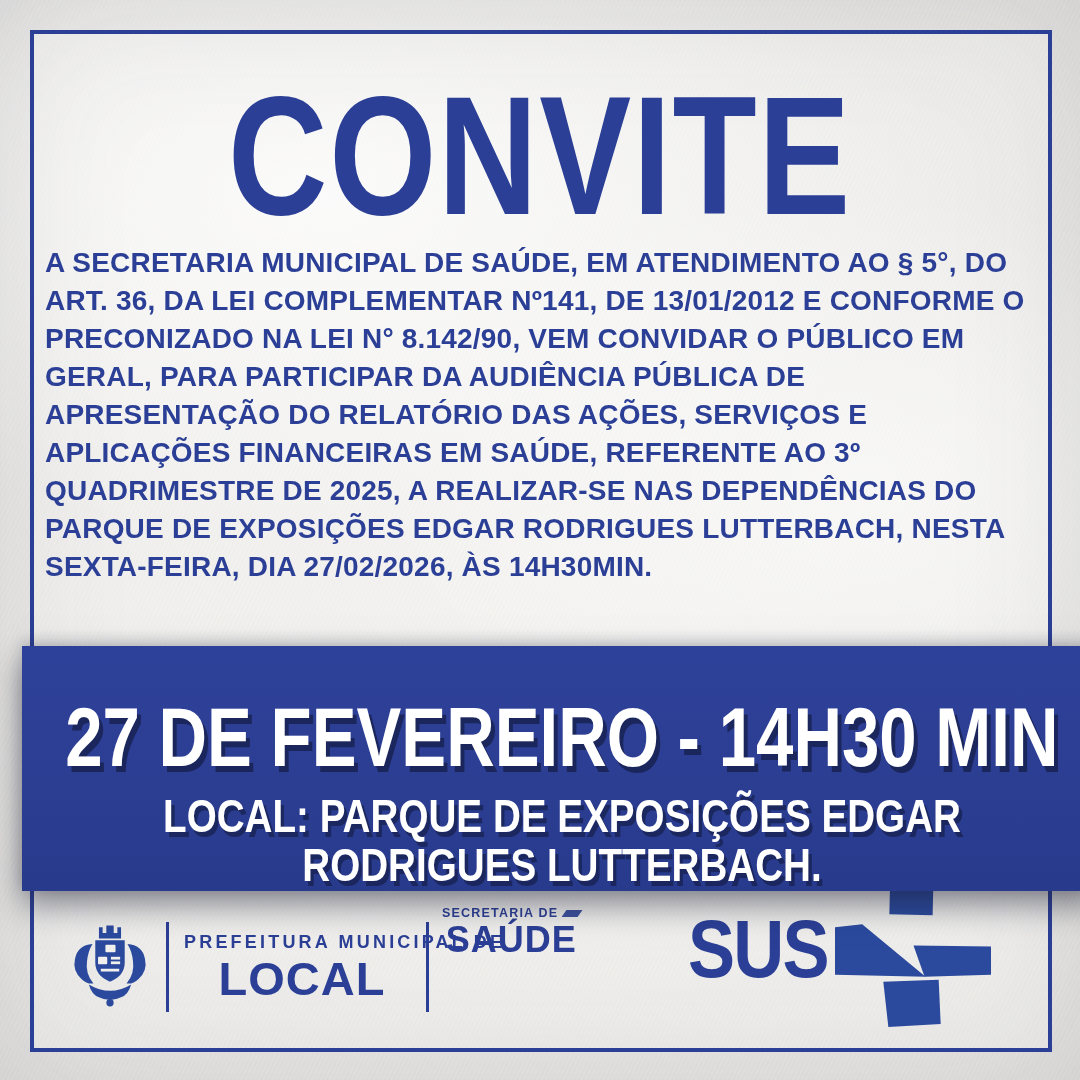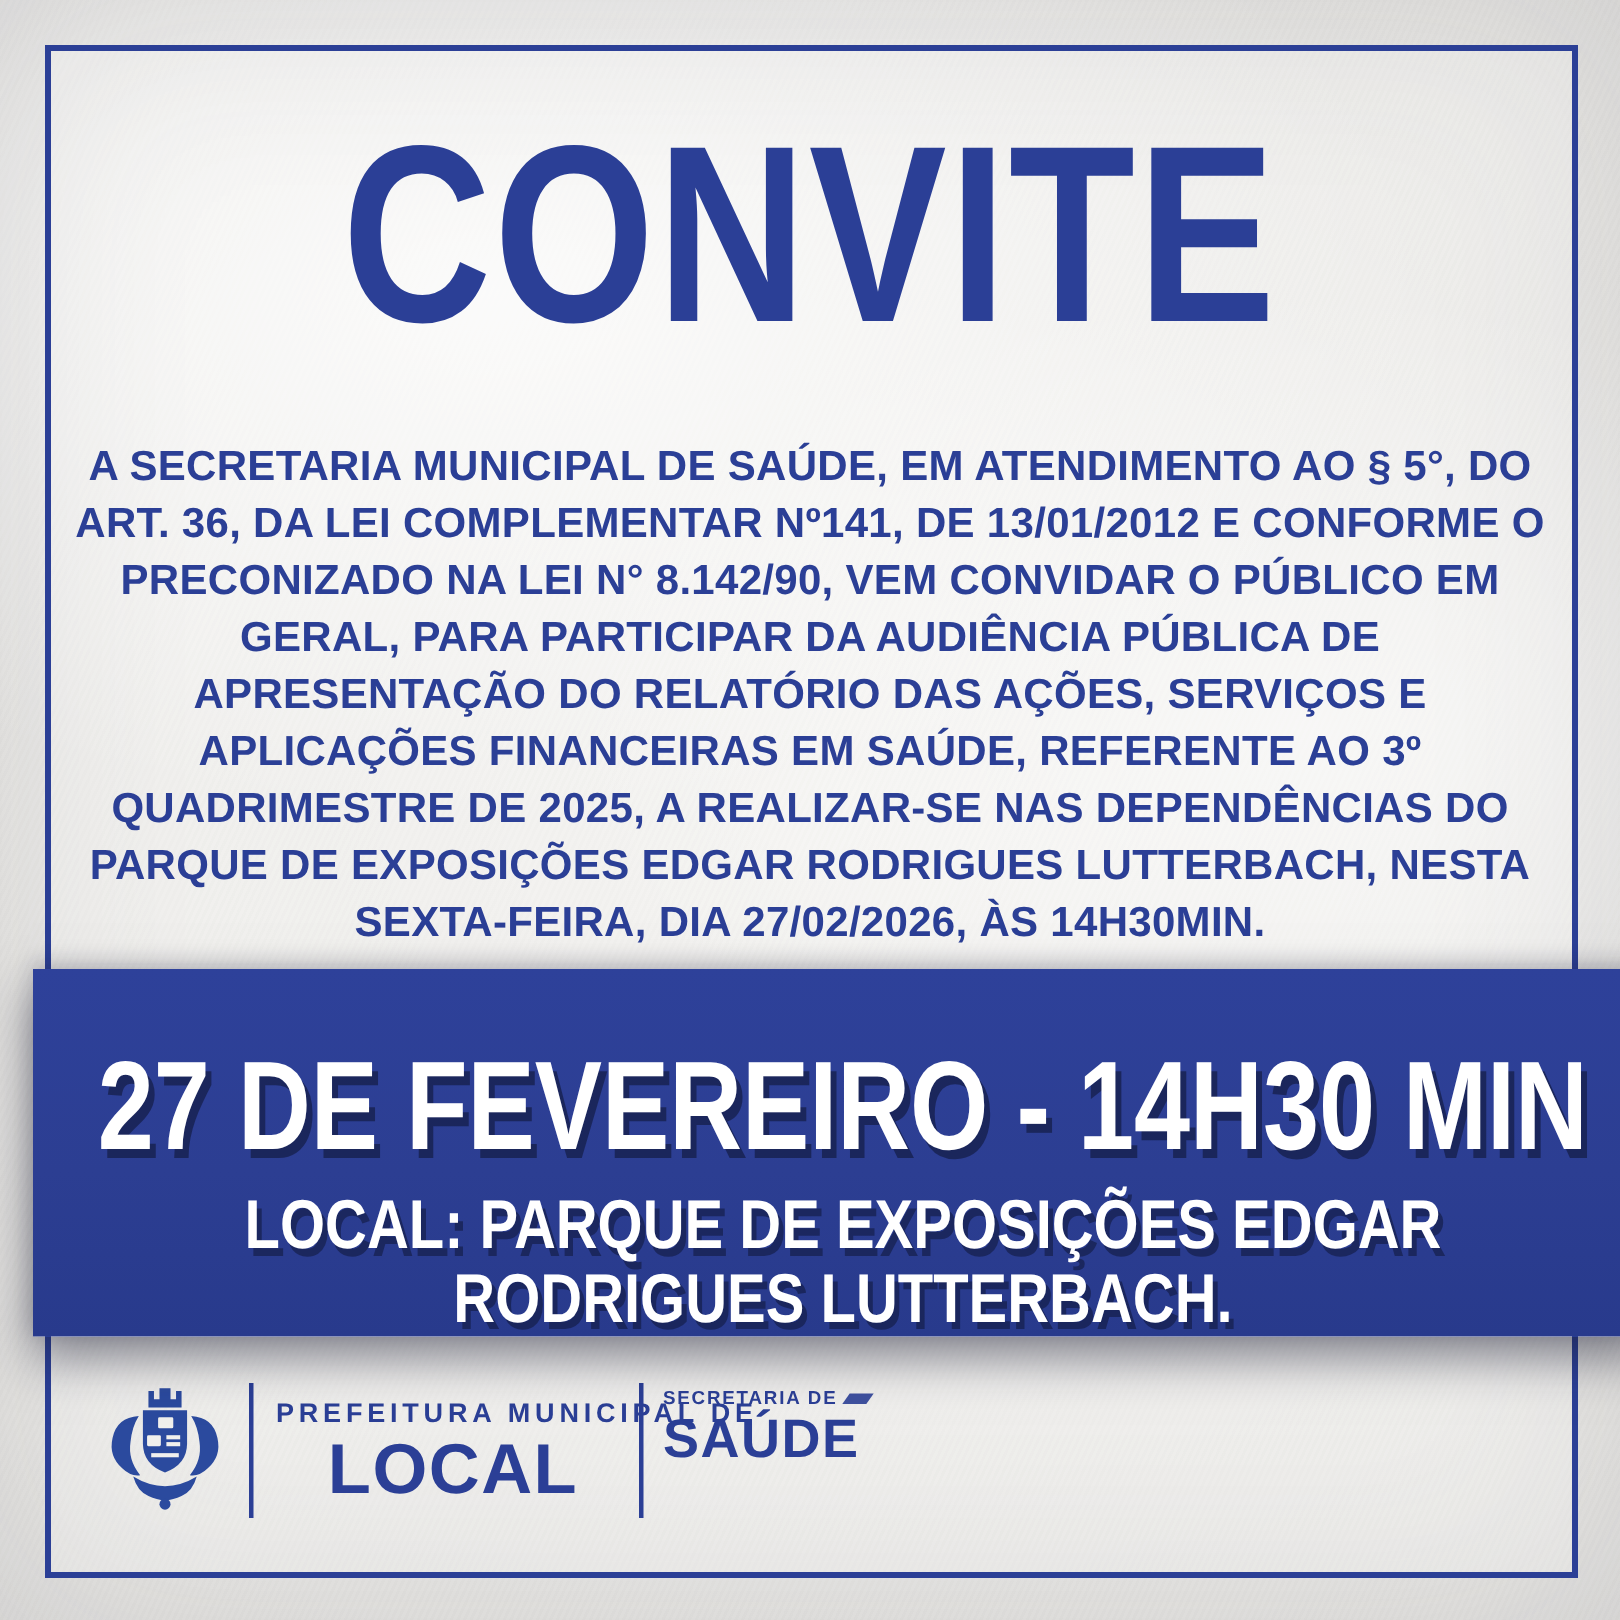--- a/index.html
+++ b/index.html
@@ -36,27 +36,26 @@
     color:var(--brand);
     font-weight:bold;
     font-size:168px;
     letter-spacing:2px;
     transform:scaleX(.82);
     line-height:1;
     white-space:nowrap;
   }
   .body-text{
     position:absolute;left:45px;top:244px;width:990px;
-    text-align:center;
+    text-align:left;
     color:var(--brand);
     font-weight:bold;
     font-size:28px;
     line-height:38px;
     letter-spacing:.2px;
-    margin-top:48px;
   }
   .banner{
     position:absolute;left:0;top:646px;width:1080px;height:245px;
     background:linear-gradient(180deg,#2e419a, var(--banner) 55%, #283a8c);
     box-shadow:0 14px 30px rgba(25,28,50,.5), 0 -4px 12px rgba(25,28,50,.18);
     z-index:3;
     display:flex;flex-direction:column;align-items:center;justify-content:flex-end;
     padding-top:6px;
     margin-left:22px;
   }
@@ -85,21 +84,21 @@
   .vdiv.d2{left:426px;}
   .gov-block{position:absolute;color:var(--brand);}
   .macuco-block{left:184px;top:74px;width:236px;text-align:center;}
   .small-label{
     font-size:18px;font-weight:bold;letter-spacing:3.2px;white-space:nowrap;
   }
   .big-label{
     font-size:47px;font-weight:bold;letter-spacing:1px;line-height:1.02;margin-top:2px;
     white-space:nowrap;
   }
-  .saude-block{left:442px;top:67px;text-align:left;}
+  .saude-block{left:442px;top:48px;text-align:center;}
   .saude-block .small-label{letter-spacing:1.2px;font-size:12.5px;}
   .saude-block .big-label{font-size:36px;}
   .swoosh{
     display:inline-block;width:16px;height:7px;background:var(--brand);
     transform:skewX(-35deg);margin-left:6px;opacity:.9;
   }
   .sus-group{position:absolute;left:688px;top:0;width:320px;height:194px;}
   .sus-text{
     position:absolute;left:0;top:50px;
     color:var(--brand);font-weight:bold;font-size:82px;line-height:1;
@@ -161,14 +160,29 @@
 
   <div class="vdiv d2"></div>
 
   <div class="gov-block saude-block">
     <div class="small-label">
       <span>SECRETARIA DE</span><span class="swoosh"></span>
     </div>
     <div class="big-label">SAÚDE</div>
   </div>
 
+  <div class="sus-group">
+    <div class="sus-text">SUS</div>
+    <svg class="sus-cross" viewBox="0 0 157 157">
+      <g fill="#2b4a9e">
+
+        <polygon points="56,2 99,3 98,45 55,44"></polygon>
+
+        <polygon points="1,57 28,54 91,106 1,104"></polygon>
+
+        <polygon points="79,75 156,76 156,104 90,106"></polygon>
+
+        <polygon points="49,111 104,109 106,153 54,156"></polygon>
+      </g>
+    </svg>
+  </div>
 
 </div>
 
 </body></html>

